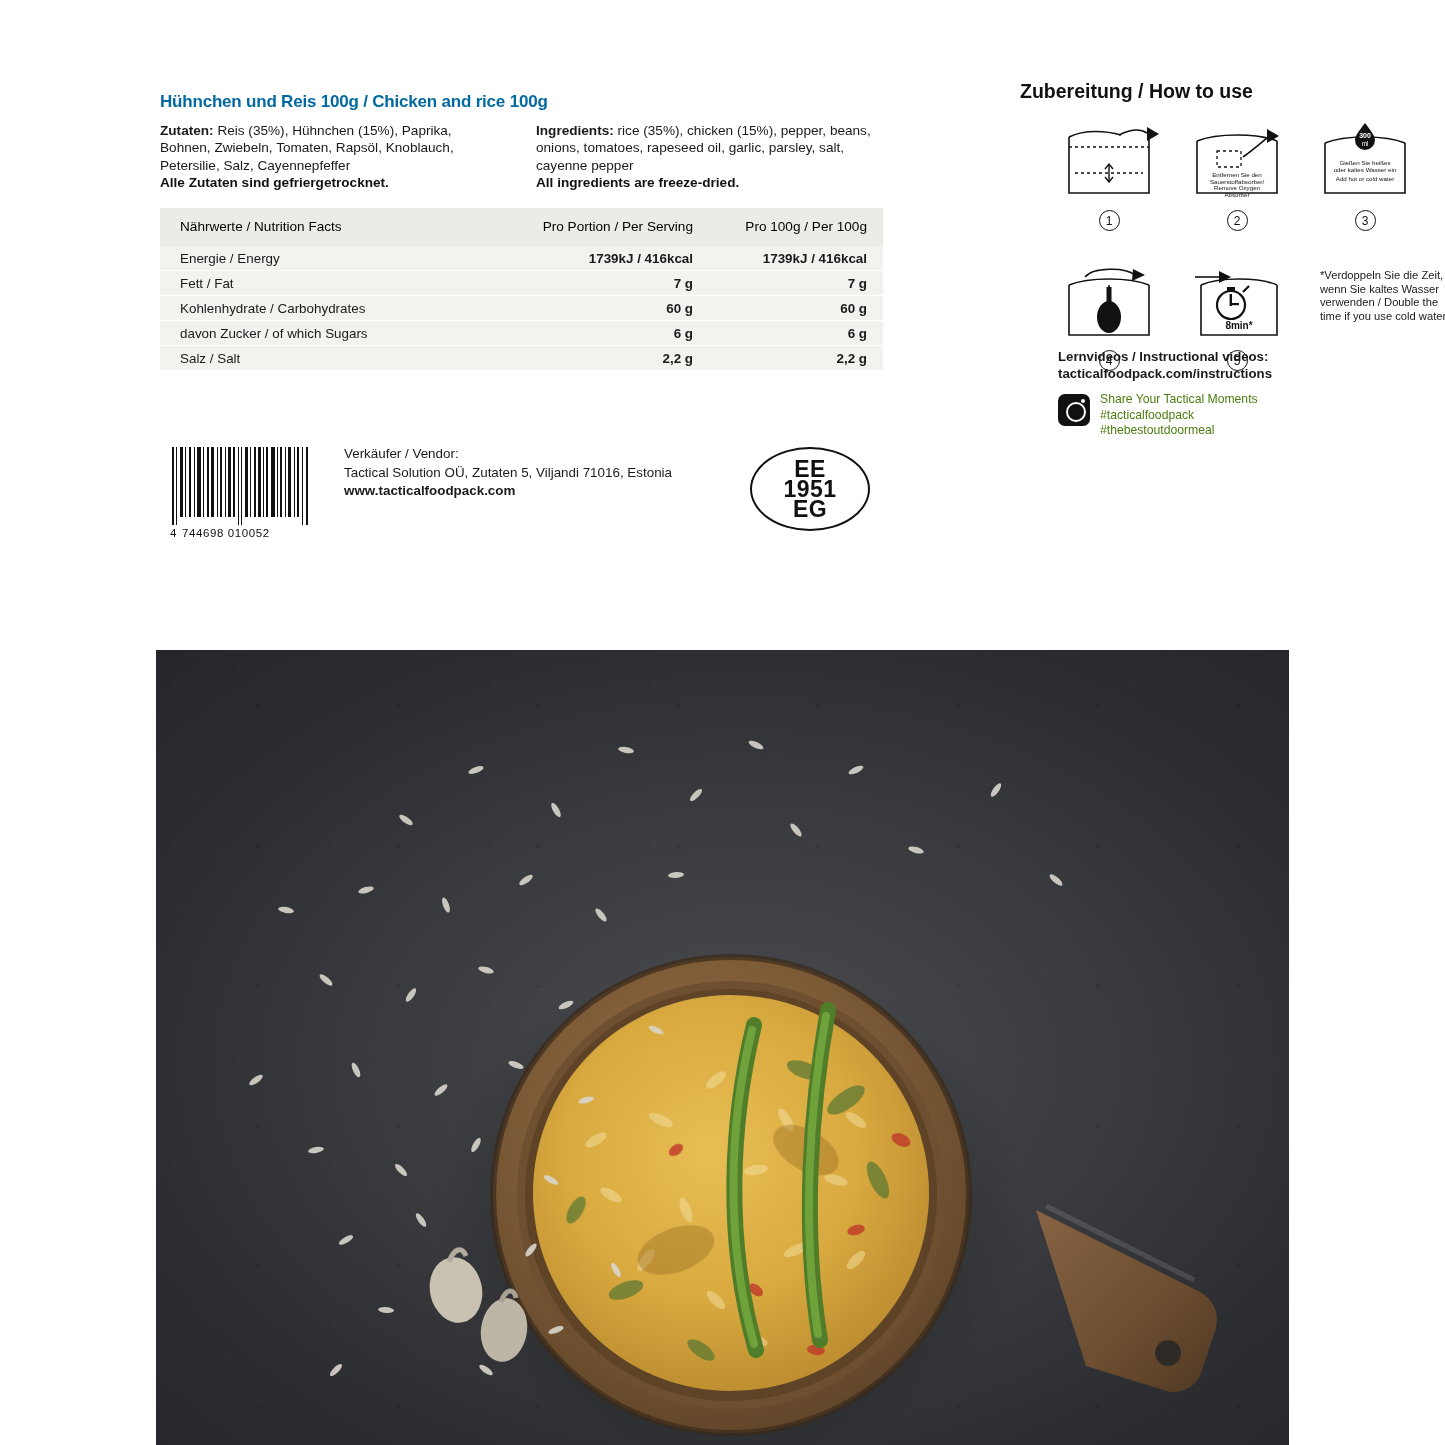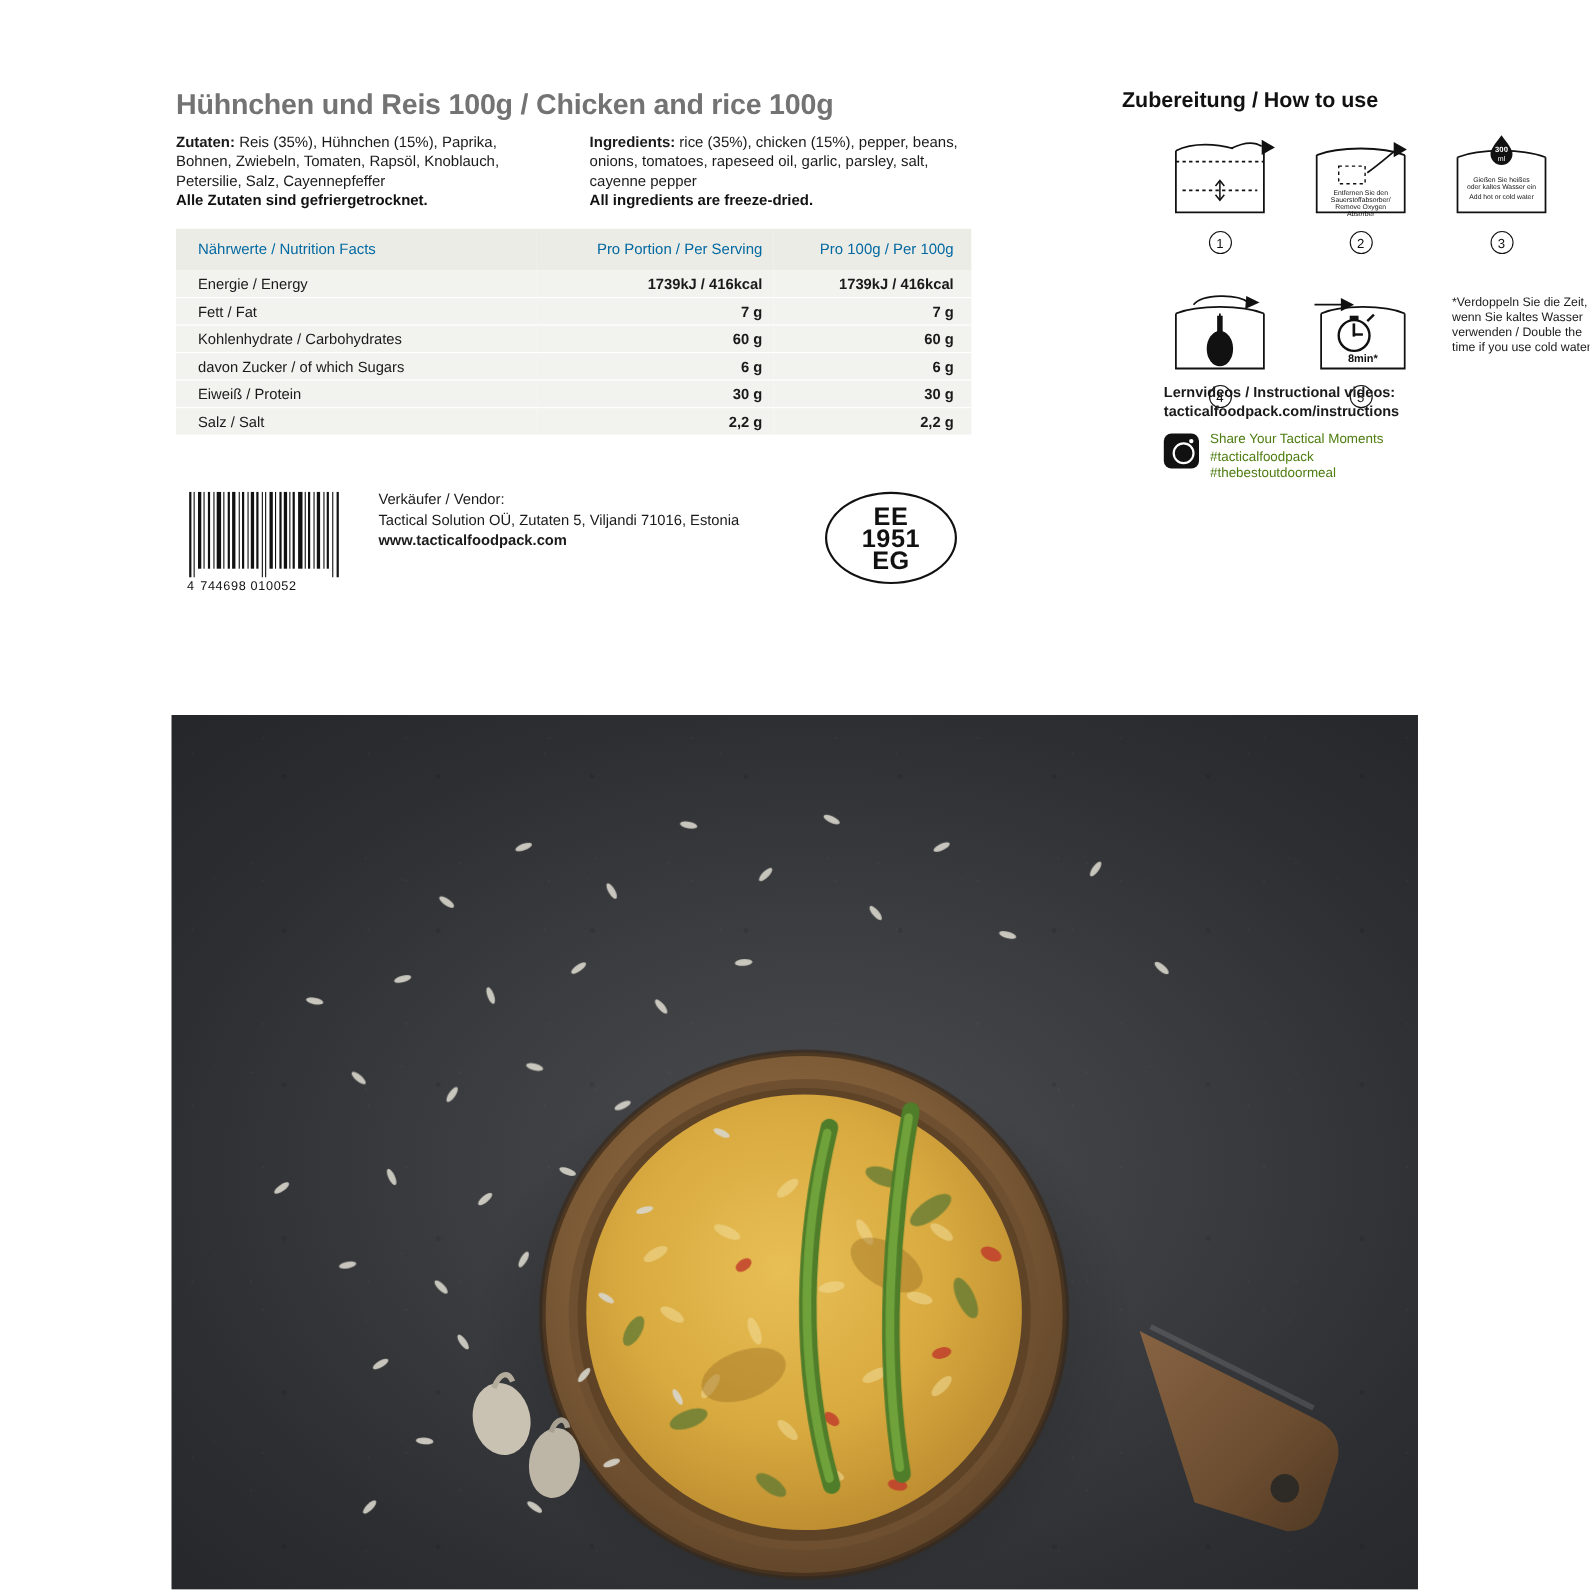--- a/index.html
+++ b/index.html
@@ -13,25 +13,25 @@
   .page { position: relative; width: 1445px; height: 1445px; overflow: hidden; }
 
   
   .label-area {
     position: absolute;
     left: 160px; top: 80px;
     width: 1130px; height: 490px;
   }
 
   .title {
-    font-size: 26px;
+    font-size: 17px;
     font-weight: bold;
     letter-spacing: -0.2px;
-    color: #737373;
-    margin: 0 0 10px 0;
+    color: #0369a1;
+    margin: 12px 0 10px 0;
     white-space: nowrap;
   }
 
   .ingredients-row {
     display: flex;
     gap: 32px;
     width: 720px;
   }
   .ing-col { width: 348px; }
   .ing-p {
@@ -53,21 +53,21 @@
   .nutri {
     position: absolute;
     left: 0; top: 128px;
     width: 723px;
   }
   .nutri table { border-collapse: collapse; width: 100%; }
   .nutri thead tr { background: #ecece7; }
   .nutri thead th {
     font-size: 13.6px;
     font-weight: normal;
-    color: #0369a1;
+    color: #000000;
     padding: 11px 10px 12px 10px;
     text-align: left;
     border: none;
   }
   .nutri thead th.num { text-align: right; }
   .nutri tbody tr { background: #f2f2ee; }
   .nutri tbody td {
     font-size: 13.4px;
     color: #1a1a1a;
     padding: 4.5px 10px;
@@ -301,25 +301,20 @@
           </tr>
           <tr>
             <td>Kohlenhydrate / Carbohydrates</td>
             <td class="num">60 g</td>
             <td class="num">60 g</td>
           </tr>
           <tr>
             <td>davon Zucker / of which Sugars</td>
             <td class="num">6 g</td>
             <td class="num">6 g</td>
-          </tr>
-          <tr>
-            <td>Eiweiß / Protein</td>
-            <td class="num">30 g</td>
-            <td class="num">30 g</td>
           </tr>
           <tr>
             <td>Salz / Salt</td>
             <td class="num">2,2 g</td>
             <td class="num">2,2 g</td>
           </tr>
         </tbody>
       </table>
     </div>
 

